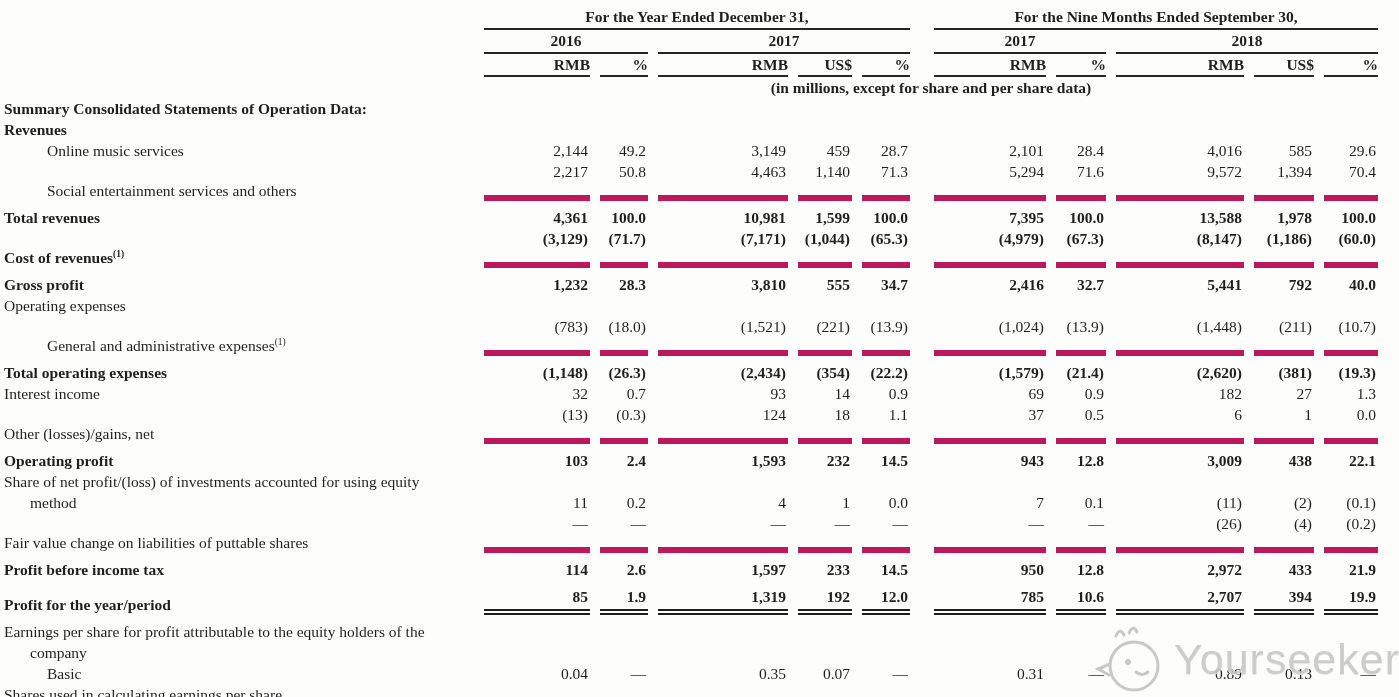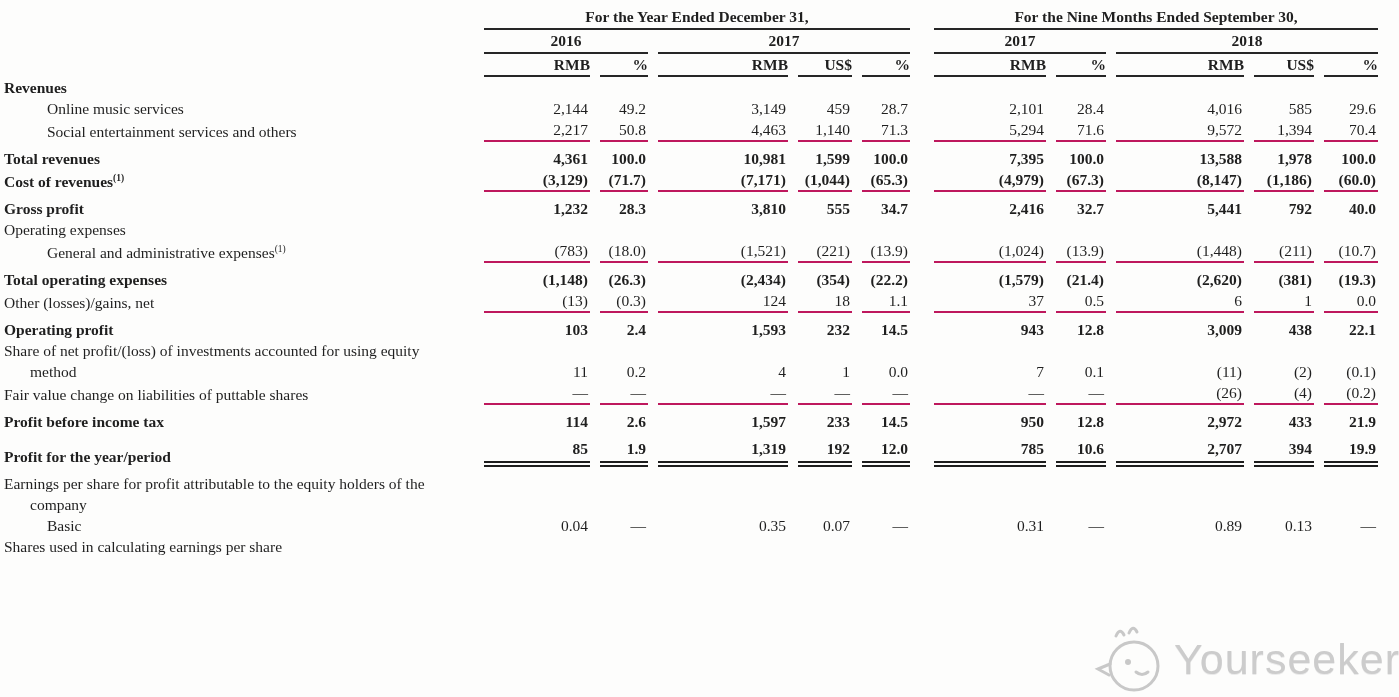--- a/index.html
+++ b/index.html
@@ -32,21 +32,21 @@
   th.cur {
     text-align:right;
     border-bottom:2.5px solid #262626;
   }
   th.note { text-align:center; font-weight:bold; }
   td.lbl { text-align:left; white-space:pre; }
   td.num { text-align:right; padding-right:2px; }
   .b { font-weight:bold; }
   td.ind1 { padding-left:43px; }
   td.hang { padding-left:26px; text-indent:-26px; }
-  td.ul { border-bottom:2px solid #be185d; padding-bottom:0; }
+  td.ul { border-bottom:6px solid #be185d; padding-bottom:13px; }
   td.dul { border-bottom:6px double #1d1d1d; padding-bottom:2px; }
   tr.gap-top td { padding-top:6px; }
   sup { font-size:9.5px; line-height:0; }
   .watermark {
     position:absolute;
     left:1086px; top:622px;
     display:flex; align-items:center;
     pointer-events:none;
     opacity:0.9;
     text-align:right;
@@ -100,22 +100,40 @@
       <th class="cur">RMB</th>
       <th class="cur">US$</th>
       <th class="cur">%</th>
       <th></th>
       <th class="cur">RMB</th>
       <th class="cur">%</th>
       <th class="cur">RMB</th>
       <th class="cur">US$</th>
       <th class="cur">%</th>
     </tr>
+    <tr>
+      <th></th>
+      <th class="note" colspan="11">(in millions, except for share and per share data)</th>
+    </tr>
   </thead>
   <tbody>
+      <tr>
+    <td class="lbl b"><span class="lbl-text">Summary Consolidated Statements of Operation Data:</span><sup class="lbl-sup"></sup></td>
+    <td class="num"></td>
+    <td class="num"></td>
+    <td class="num"></td>
+    <td class="num"></td>
+    <td class="num"></td>
+    <td></td>
+    <td class="num"></td>
+    <td class="num"></td>
+    <td class="num"></td>
+    <td class="num"></td>
+    <td class="num"></td>
+  </tr>
       <tr>
     <td class="lbl b"><span class="lbl-text">Revenues</span><sup class="lbl-sup"></sup></td>
     <td class="num"></td>
     <td class="num"></td>
     <td class="num"></td>
     <td class="num"></td>
     <td class="num"></td>
     <td></td>
     <td class="num"></td>
     <td class="num"></td>
@@ -227,20 +245,34 @@
     <td class="num b">(26.3)</td>
     <td class="num b">(2,434)</td>
     <td class="num b">(354)</td>
     <td class="num b">(22.2)</td>
     <td></td>
     <td class="num b">(1,579)</td>
     <td class="num b">(21.4)</td>
     <td class="num b">(2,620)</td>
     <td class="num b">(381)</td>
     <td class="num b">(19.3)</td>
+  </tr>
+      <tr>
+    <td class="lbl"><span class="lbl-text">Interest income</span><sup class="lbl-sup"></sup></td>
+    <td class="num">32</td>
+    <td class="num">0.7</td>
+    <td class="num">93</td>
+    <td class="num">14</td>
+    <td class="num">0.9</td>
+    <td></td>
+    <td class="num">69</td>
+    <td class="num">0.9</td>
+    <td class="num">182</td>
+    <td class="num">27</td>
+    <td class="num">1.3</td>
   </tr>
       <tr>
     <td class="lbl"><span class="lbl-text">Other (losses)/gains, net</span><sup class="lbl-sup"></sup></td>
     <td class="num ul">(13)</td>
     <td class="num ul">(0.3)</td>
     <td class="num ul">124</td>
     <td class="num ul">18</td>
     <td class="num ul">1.1</td>
     <td></td>
     <td class="num ul">37</td>

